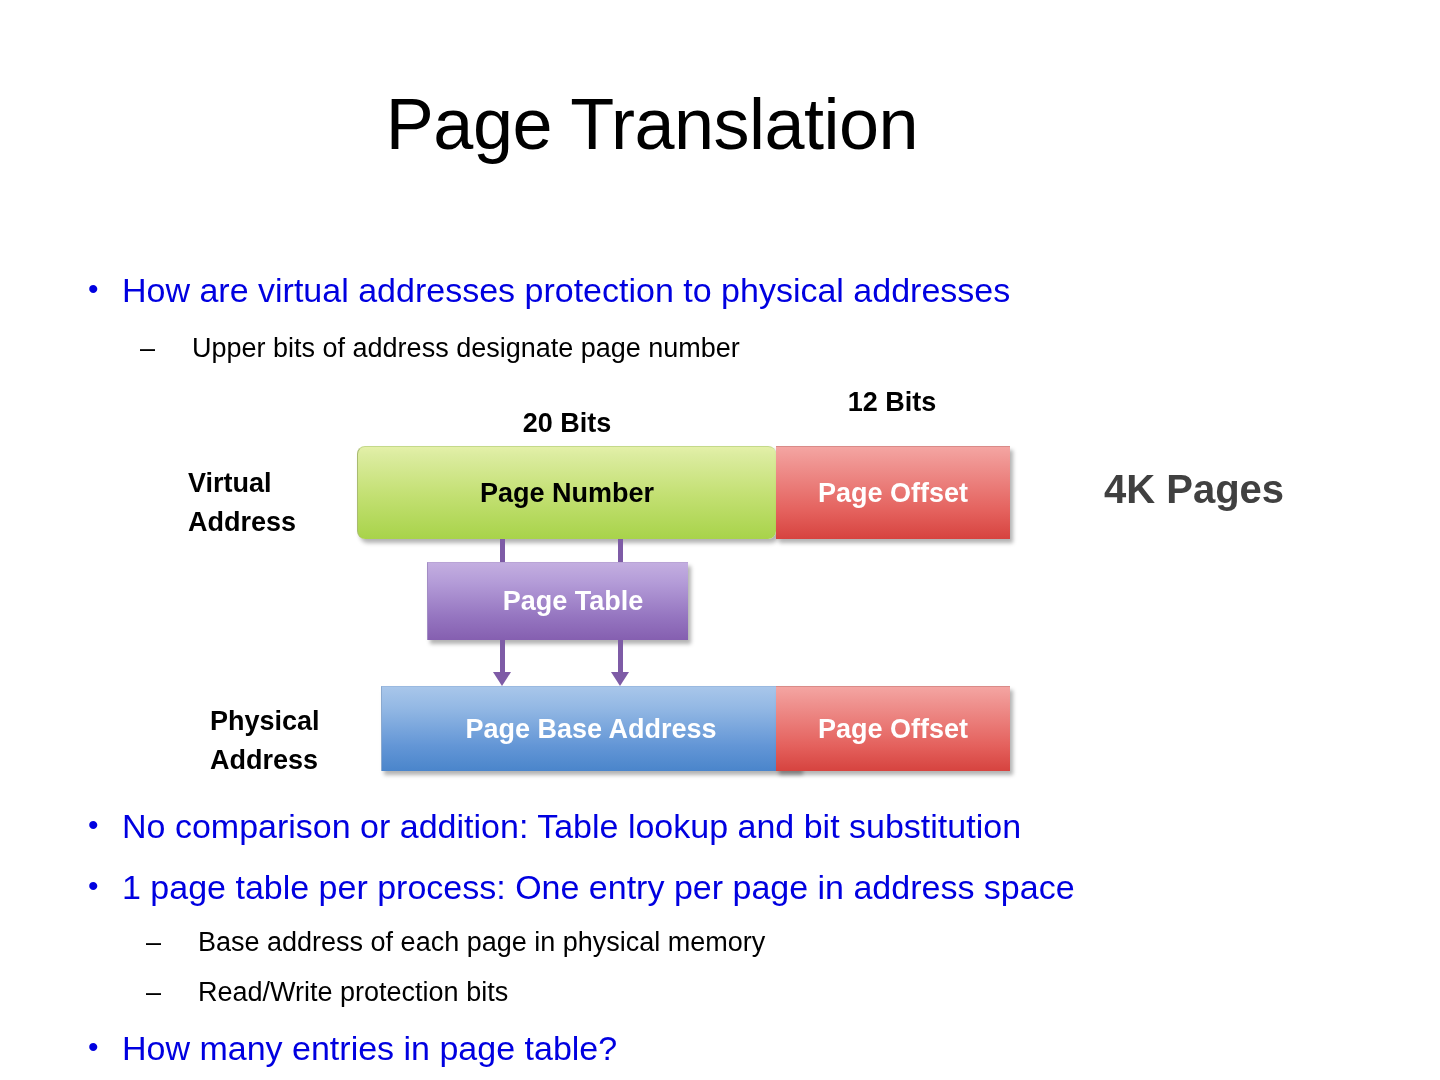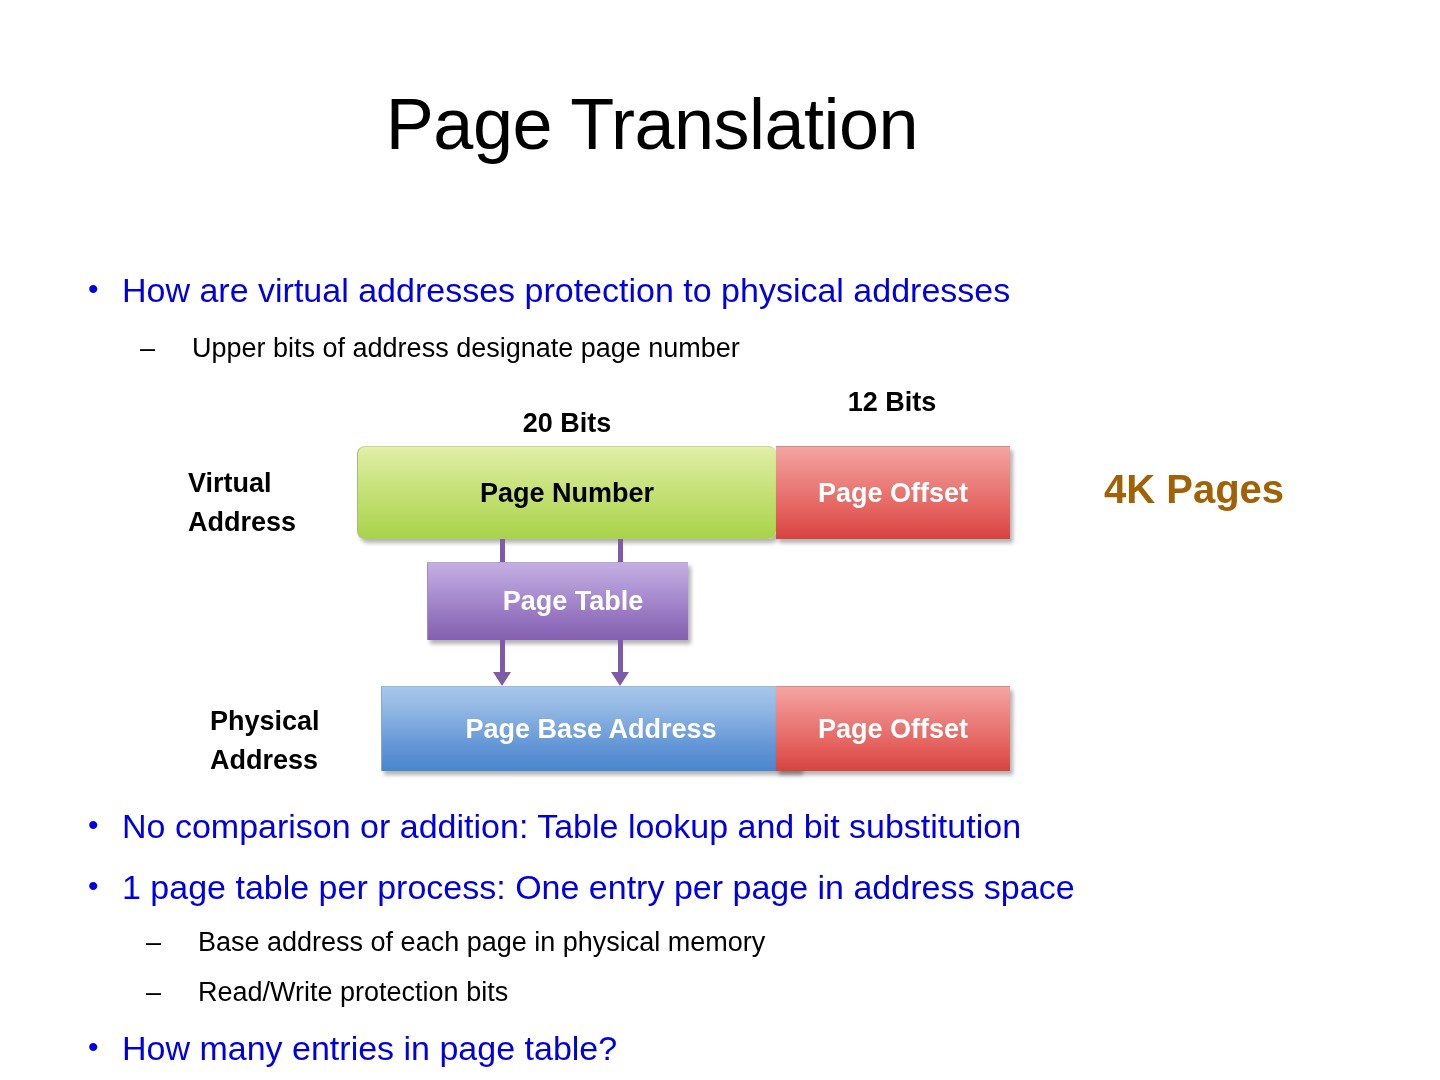--- a/index.html
+++ b/index.html
@@ -129,21 +129,21 @@
     background: linear-gradient(to bottom, #c3aee0 0%, #b49cd8 25%, #9575c0 70%, #855fb0 100%);
     color: #ffffff;
     border-top: 1px solid #b9a4d6;
     border-left: 1px solid #a28cc4;
     padding-left: 30px;
   }
 
   .pages-note {
     position: absolute;
     font-size: 40px;
-    color: #a16207;
+    color: #404040;
     white-space: nowrap;
   }
 
   .connector {
     position: absolute;
     background: #7e5ba6;
     width: 5px;
   }
   .arrowhead {
     position: absolute;

